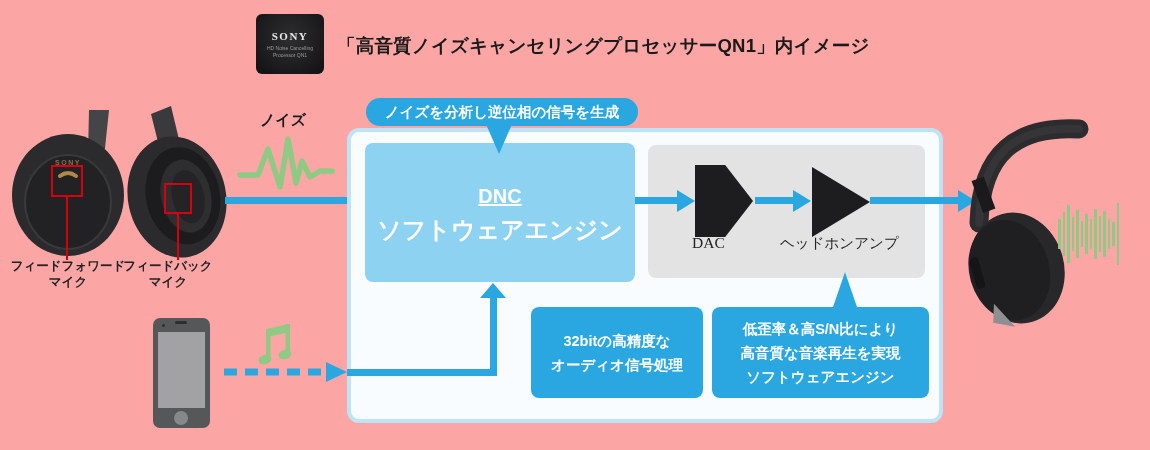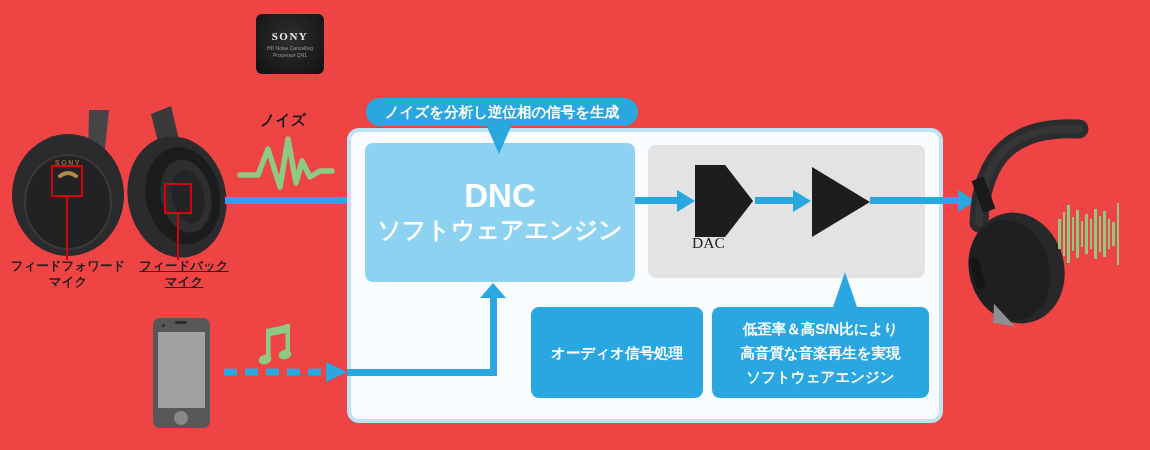--- a/index.html
+++ b/index.html
@@ -8,21 +8,21 @@
     --panel-border:#bfe3f6;
     --panel-bg:#f8fcfe;
     --gray:#e3e3e4;
     --green:#8fca85;
     --red:#d7000f;
     --dark:#1d1d1f;
     --text:#1a1a1a;
   }
   *{margin:0;padding:0;box-sizing:border-box;}
   body{background:#fff;font-family:"Liberation Sans","DejaVu Sans",sans-serif;}
-  #stage{position:relative;width:1150px;height:450px;background:#ef4444;overflow:hidden;}
+  #stage{position:relative;width:1150px;height:450px;background:#fca5a5;overflow:hidden;}
 
   
   .chip{position:absolute;left:256px;top:14px;width:68px;height:60px;background:radial-gradient(circle at 50% 40%,#2e2e30,#111113);border-radius:6px;
         display:flex;flex-direction:column;align-items:center;justify-content:center;}
   .chip .brand{color:#e8e8e8;font-family:"Liberation Serif","DejaVu Serif",serif;font-weight:bold;font-size:11px;letter-spacing:1.5px;}
   .chip .sub{color:#9a9a9a;font-size:5px;line-height:7px;margin-top:3px;text-align:center;}
   .page-title{position:absolute;left:337px;top:33px;font-size:18.5px;font-weight:bold;color:var(--text);letter-spacing:0.2px;}
 
   
   .panel{position:absolute;left:347px;top:128px;width:596px;height:295px;background:var(--panel-bg);
@@ -30,21 +30,21 @@
 
   
   .tooltip{position:absolute;left:366px;top:98px;width:272px;height:28px;background:var(--blue);border-radius:14px;
            color:#fff;font-weight:bold;font-size:14.5px;display:flex;align-items:center;justify-content:center;}
   .tooltip-tail{position:absolute;left:485px;top:122px;width:0;height:0;
                 border-left:14px solid transparent;border-right:14px solid transparent;border-top:32px solid var(--blue);}
 
   
   .dnc-box{position:absolute;left:365px;top:143px;width:270px;height:139px;background:var(--lightblue);border-radius:8px;
            display:flex;flex-direction:column;align-items:center;justify-content:center;color:#fff;font-weight:bold;}
-  .dnc-box .l1{font-size:33px;line-height:34px;}
+  .dnc-box .l1{font-size:20px;line-height:34px;text-decoration:underline;}
   .dnc-box .l2{font-size:24px;line-height:34px;}
 
   
   .analog-box{position:absolute;left:648px;top:145px;width:277px;height:133px;background:var(--gray);border-radius:8px;}
   .dac-shape{position:absolute;left:695px;top:165px;width:58px;height:72px;background:var(--dark);
              clip-path:polygon(0 0,52% 0,100% 50%,52% 100%,0 100%);}
   .amp-shape{position:absolute;left:812px;top:167px;width:58px;height:70px;background:var(--dark);
              clip-path:polygon(0 0,100% 50%,0 100%);}
   .shape-label{position:absolute;top:234px;font-size:15.5px;color:#222;text-align:left;font-family:Liberation Serif, serif;}
 
@@ -84,20 +84,21 @@
 
 <div id="stage">
 
   <div class="chip">
     <div class="brand">SONY</div>
     <div class="sub">
       <span>HD Noise Cancelling</span><br>
       <span>Processor QN1</span>
     </div>
   </div>
+  <div class="page-title">「高音質ノイズキャンセリングプロセッサーQN1」内イメージ</div>
 
   <svg style="left:5px;top:112px;" width="215" height="150" viewBox="0 0 215 150">
 
     <g>
       <path d="M84,-2 L104,-2 L99,46 L83,44 Z" fill="#454548"></path>
       <ellipse cx="63" cy="83" rx="56" ry="61" fill="#2b2b2e"></ellipse>
       <ellipse cx="63" cy="90" rx="43" ry="47" fill="#222225"></ellipse>
       <ellipse cx="63" cy="90" rx="43" ry="47" fill="none" stroke="#39393c" stroke-width="2"></ellipse>
       <text x="63" y="53" font-size="7" font-weight="bold" fill="#8a6f47" text-anchor="middle" letter-spacing="1.5">SONY</text>
       <path d="M55,64 Q63,58 71,64" stroke="#b08848" stroke-width="4" fill="none" stroke-linecap="round"></path>
@@ -116,21 +117,21 @@
       </g>
       <rect x="160" y="72" width="26" height="29" fill="none" stroke="#d7000f" stroke-width="2"></rect>
       <line x1="173" y1="101" x2="173" y2="148" stroke="#d7000f" stroke-width="2"></line>
     </g>
   </svg>
 
   <div class="mic-label" style="left:8px;">
     <span>フィードフォワード</span><br>
     <span>マイク</span>
   </div>
-  <div class="mic-label" style="left:124px;text-decoration:underline;">
+  <div class="mic-label" style="left:108px;">
     <span>フィードバック</span><br>
     <span>マイク</span>
   </div>
 
   <div class="noise-label">ノイズ</div>
   <svg style="left:238px;top:133px;" width="96" height="58" viewBox="0 0 96 58">
     <polyline points="2,42 20,42 30,16 42,54 50,6 58,50 64,28 72,44 82,38 94,38" fill="none" stroke="#8fca85" stroke-width="5.5" stroke-linejoin="round" stroke-linecap="round"></polyline>
   </svg>
 
   <div class="arrow-line" style="left:225px;top:197px;width:132px;"></div>
@@ -143,20 +144,21 @@
     <div class="l2">ソフトウェアエンジン</div>
   </div>
 
   <div class="tooltip-tail"></div>
   <div class="tooltip">ノイズを分析し逆位相の信号を生成</div>
 
   <div class="analog-box"></div>
   <div class="dac-shape"></div>
   <div class="amp-shape"></div>
   <div class="shape-label" style="left:692px;width:64px;">DAC</div>
+  <div class="shape-label" style="left:780px;width:132px;font-size:14.5px;">ヘッドホンアンプ</div>
 
   <div class="arrow-line" style="left:635px;top:197px;width:44px;"></div>
   <div class="head-right" style="left:677px;top:190px;"></div>
   <div class="arrow-line" style="left:755px;top:197px;width:40px;"></div>
   <div class="head-right" style="left:793px;top:190px;"></div>
   <div class="arrow-line" style="left:870px;top:197px;width:89px;"></div>
   <div class="head-right" style="left:958px;top:190px;"></div>
 
   <div class="phone">
     <div class="cam"></div>
@@ -174,20 +176,21 @@
   <svg style="left:222px;top:361px;" width="128" height="22" viewBox="0 0 128 22">
     <line x1="2" y1="11" x2="104" y2="11" stroke="#2aa7e0" stroke-width="7" stroke-dasharray="13 8"></line>
     <polygon points="104,1 125,11 104,21" fill="#2aa7e0"></polygon>
   </svg>
 
   <div class="arrow-line" style="left:347px;top:369px;width:150px;"></div>
   <div class="arrow-line v" style="left:490px;top:296px;height:80px;"></div>
   <div class="head-up" style="left:480px;top:283px;"></div>
 
   <div class="note note-audio">
+    <span>32bitの高精度な</span>
     <span>オーディオ信号処理</span>
   </div>
   <div class="note-tail-up"></div>
   <div class="note note-amp">
     <span>低歪率＆高S/N比により</span>
     <span>高音質な音楽再生を実現</span>
     <span>ソフトウェアエンジン</span>
   </div>
 
   <svg style="left:965px;top:118px;" width="120" height="212" viewBox="0 0 120 212">

